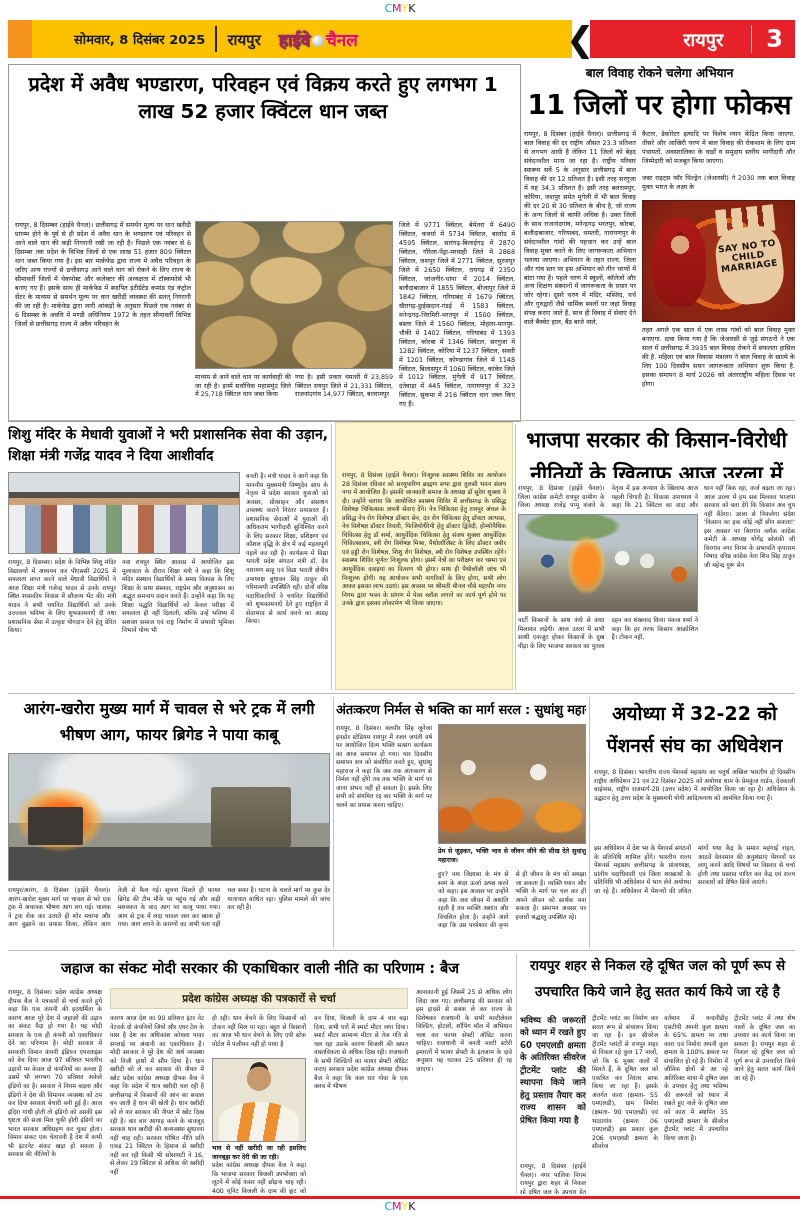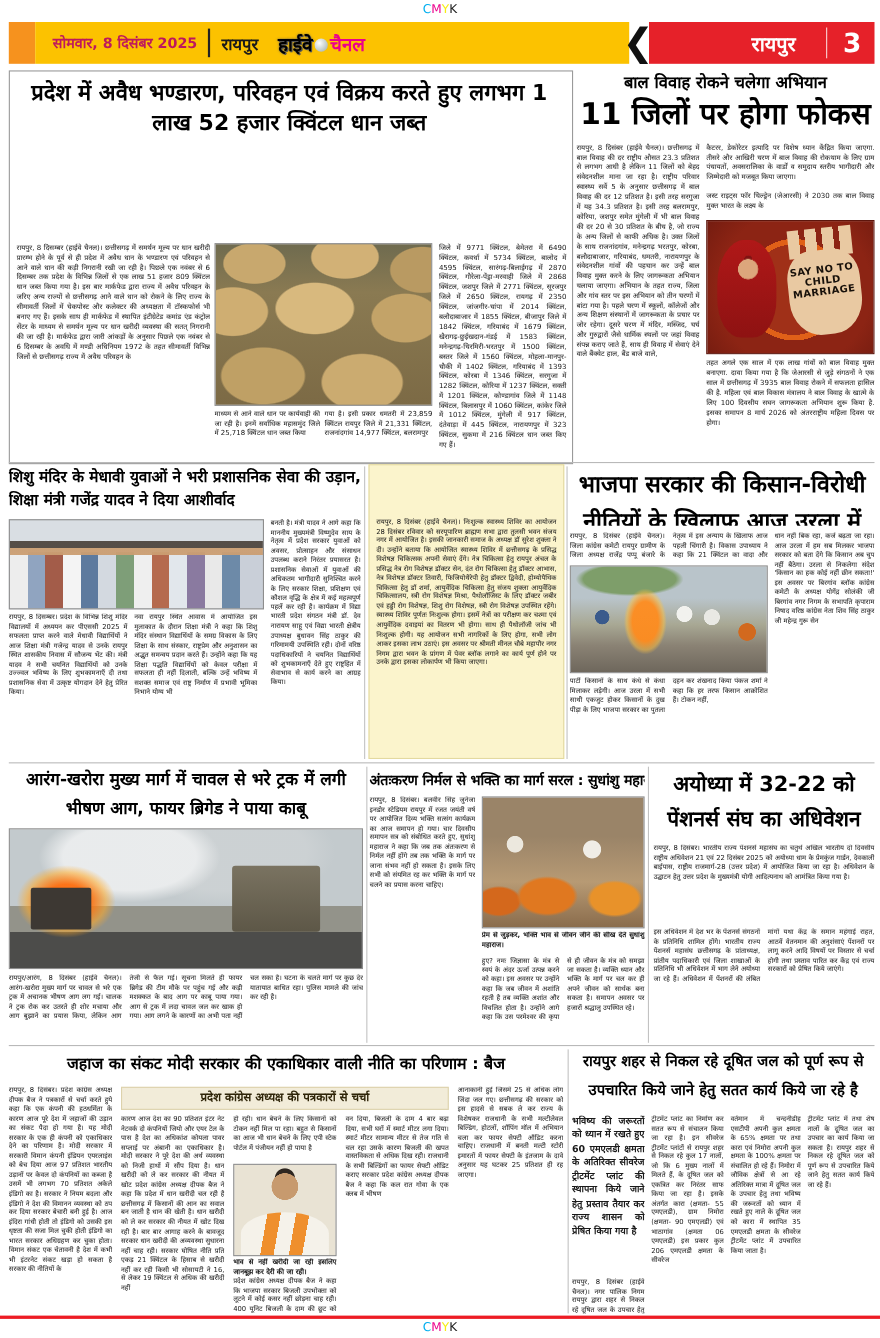--- a/index.html
+++ b/index.html
@@ -7,24 +7,24 @@
         font-family:"DejaVu Sans",sans-serif;}
   .abs{position:absolute;}
   
   .cmyk{position:absolute;left:0;width:800px;text-align:center;font-weight:normal;
         font-size:11px;letter-spacing:0px;}
   .cmyk .c{color:#00AEEF}.cmyk .m{color:#EC008C}.cmyk .y{color:#F7EC13}.cmyk .k{color:#1a1a1a}
   
   .mh-orange{position:absolute;left:8px;top:20px;width:24px;height:38px;background:#F6921E;}
   .mh-yellow{position:absolute;left:32px;top:20px;width:540px;height:38px;background:#FCC200;
              display:flex;align-items:center;}
-  .mh-date{font-size:13px;font-weight:bold;color:#be185d;padding-left:16px;}
+  .mh-date{font-size:13px;font-weight:bold;color:#0f172a;padding-left:16px;margin-left:26px;}
   .mh-sep{display:inline-block;width:2px;height:26px;background:#222;margin:0 10px;}
   .mh-city{font-size:15px;font-weight:bold;color:#1a1a1a;margin-right:18px;}
-  .lg1{font-size:17px;font-weight:bold;color:#000000;text-shadow:0 0 2px #555,1px 1px 0 #555;}
+  .lg1{font-size:17px;font-weight:bold;color:#be185d;text-shadow:0 0 2px #555,1px 1px 0 #555;}
   .lg-circle{display:inline-block;width:12px;height:12px;border-radius:50%;
              background:radial-gradient(circle at 35% 35%,#fff,#9aa);margin:0 2px;vertical-align:-1px;}
   .lg2{font-size:17px;font-weight:bold;color:#EC008C;}
   .mh-chev{position:absolute;left:566px;top:18px;width:26px;height:42px;color:#111;
            font-size:34px;font-weight:bold;line-height:42px;text-align:center;}
   .mh-chev::before{content:"❮";}
   .mh-red{position:absolute;left:590px;top:20px;width:205px;height:38px;background:#E62129;
           display:flex;align-items:center;justify-content:flex-end;}
   .ed-name{color:#fff;font-size:18px;font-weight:bold;margin-right:28px;}
   .ed-sep{width:1px;height:28px;background:#fff;opacity:.8;margin-right:14px;}
@@ -140,21 +140,21 @@
   <div class="abs boxed" style="left:8px;top:64px;width:511px;height:356px;">
     <div class="hl" style="position:absolute;left:4px;top:6px;width:500px;height:116px;font-size:20px;line-height:1.35;">प्रदेश में अवैध भण्डारण, परिवहन एवं विक्रय करते हुए लगभग 1 लाख 52 हजार क्विंटल धान जब्त</div>
     <div class="bt" style="position:absolute;left:6px;top:156px;width:176px;height:194px;">रायपुर, 8 दिसम्बर (हाईवे चैनल)। छत्तीसगढ़ में समर्थन मूल्य पर धान खरीदी प्रारम्भ होने के पूर्व से ही प्रदेश में अवैध धान के भण्डारण एवं परिवहन से आने वाले धान की कड़ी निगरानी रखी जा रही है। पिछले एक नवंबर से 6 दिसम्बर तक प्रदेश के विभिन्न जिलों से एक लाख 51 हजार 809 क्विंटल धान जब्त किया गया है। इस बार मार्कफेड द्वारा राज्य में अवैध परिवहन के जरिए अन्य राज्यों से छत्तीसगढ़ आने वाले धान को रोकने के लिए राज्य के सीमावर्ती जिलों में चेकपोस्ट और कलेक्टर की अध्यक्षता में टॉस्कफोर्स भी बनाए गए हैं। इसके साथ ही मार्कफेड में स्थापित इंटीग्रेटेड कमांड एंड कंट्रोल सेंटर के माध्यम से समर्थन मूल्य पर धान खरीदी व्यवस्था की सतत् निगरानी की जा रही है। मार्कफेड द्वारा जारी आंकड़ों के अनुसार पिछले एक नवंबर से 6 दिसम्बर के अवधि में मण्डी अधिनियम 1972 के तहत सीमावर्ती विभिन्न जिलों से छत्तीसगढ़ राज्य में अवैध परिवहन के</div>
     <div class="photo ph-paddy" style="left:186px;top:156px;width:198px;height:148px;"></div>
     <div class="caption" style="position:absolute;left:186px;top:308px;width:96px;height:44px;">माध्यम से आने वाले धान पर कार्यवाही की जा रही है। इनमें सर्वाधिक महासमुंद जिले में 25,718 क्विंटल धान जब्त किया</div>
     <div class="caption" style="position:absolute;left:286px;top:308px;width:98px;height:44px;">गया है। इसी प्रकार धमतरी में 23,859 क्विंटल रायपुर जिले में 21,331 क्विंटल, राजनांदगांव 14,977 क्विंटल, बलरामपुर</div>
     <div class="bt" style="position:absolute;left:390px;top:156px;width:116px;height:194px;">जिले में 9771 क्विंटल, बेमेतरा में 6490 क्विंटल, कवर्धा में 5734 क्विंटल, बालोद में 4595 क्विंटल, सारंगढ़-बिलाईगढ़ में 2870 क्विंटल, गौरेला-पेंड्रा-मरवाही जिले में 2868 क्विंटल, जशपुर जिले में 2771 क्विंटल, सूरजपुर जिले में 2650 क्विंटल, रायगढ़ में 2350 क्विंटल, जांजगीर-चांपा में 2014 क्विंटल, बलौदाबाजार में 1855 क्विंटल, बीजापुर जिले में 1842 क्विंटल, गरियाबंद में 1679 क्विंटल, खैरागढ़-छुईखदान-गंडई में 1583 क्विंटल, मनेन्द्रगढ़-चिरमिरी-भरतपुर में 1500 क्विंटल, बस्तर जिले में 1560 क्विंटल, मोहला-मानपुर-चौकी में 1402 क्विंटल, गरियाबंद में 1393 क्विंटल, कोरबा में 1346 क्विंटल, सरगुजा में 1282 क्विंटल, कोरिया में 1237 क्विंटल, सक्ती में 1201 क्विंटल, कोण्डागांव जिले में 1148 क्विंटल, बिलासपुर में 1060 क्विंटल, कांकेर जिले में 1012 क्विंटल, मुंगेली में 917 क्विंटल, दंतेवाड़ा में 445 क्विंटल, नारायणपुर में 323 क्विंटल, सुकमा में 216 क्विंटल धान जब्त किए गए हैं।</div>
   </div>
 
   <div>
-    <div class="kick abs" style="left:524px;top:64px;width:271px;height:21px;font-size:15px;">बाल विवाह रोकने चलेगा अभियान</div>
+    <div class="kick abs" style="left:524px;top:64px;width:271px;height:21px;font-size:12px;">बाल विवाह रोकने चलेगा अभियान</div>
     <div class="hl abs" style="left:524px;top:85px;width:271px;height:40px;font-size:27px;line-height:40px;">11 जिलों पर होगा फोकस</div>
     <div class="bt" style="position:absolute;left:524px;top:130px;width:112px;height:286px;">रायपुर, 8 दिसंबर (हाईवे चैनल)। छत्तीसगढ़ में बाल विवाह की दर राष्ट्रीय औसत 23.3 प्रतिशत से लगभग आधी है लेकिन 11 जिलों को बेहद संवेदनशील माना जा रहा है। राष्ट्रीय परिवार स्वास्थ्य सर्वे 5 के अनुसार छत्तीसगढ़ में बाल विवाह की दर 12 प्रतिशत है। इसी तरह सरगुजा में यह 34.3 प्रतिशत है। इसी तरह बलरामपुर, कोरिया, जशपुर समेत मुंगेली में भी बाल विवाह की दर 20 से 30 प्रतिशत के बीच है, जो राज्य के अन्य जिलों से काफी अधिक है। उक्त जिलों के साथ राजनांदगांव, मनेन्द्रगढ़ भरतपुर, कोरबा, बलौदाबाजार, गरियाबंद, धमतरी, नारायणपुर के संवेदनशील गांवों की पहचान कर उन्हें बाल विवाह मुक्त करने के लिए जागरूकता अभियान चलाया जाएगा। अभियान के तहत राज्य, जिला और गांव स्तर पर इस अभियान को तीन चरणों में बांटा गया है। पहले चरण में स्कूलों, कॉलेजों और अन्य शिक्षण संस्थानों में जागरूकता के प्रचार पर जोर रहेगा। दूसरे चरण में मंदिर, मस्जिद, चर्च और गुरुद्वारों जैसे धार्मिक स्थलों पर जहां विवाह संपन्न कराए जाते हैं, साथ ही विवाह में सेवाएं देने वाले बैंक्वेट हाल, बैंड बाजे वाले,</div>
     <div class="bt" style="position:absolute;left:642px;top:130px;width:153px;height:42px;">कैटरर, डेकोरेटर इत्यादि पर विशेष ध्यान केंद्रित किया जाएगा. तीसरे और आखिरी चरण में बाल विवाह की रोकथाम के लिए ग्राम पंचायतों, अवसरालिका के वार्डों व समुदाय स्तरीय भागीदारी और जिम्मेदारी को मजबूत किया जाएगा।</div>
     <div class="bt" style="position:absolute;left:642px;top:174px;width:153px;height:24px;">जस्ट राइट्स फॉर चिल्ड्रेन (जेआरसी) ने 2030 तक बाल विवाह मुक्त भारत के लक्ष्य के</div>
     <div class="photo ph-sayno" style="left:642px;top:200px;width:153px;height:122px;">
       <div class="sn-girl"></div>
       <div class="sn-palm"></div>
       <div class="sn-text">SAY NO TO CHILD MARRIAGE</div>
     </div>
     <div class="bt" style="position:absolute;left:642px;top:326px;width:153px;height:90px;">तहत अगले एक साल में एक लाख गांवों को बाल विवाह मुक्त बनाएगा. दावा किया गया है कि जेआरसी से जुड़े संगठनों ने एक साल में छत्तीसगढ़ में 3935 बाल विवाह रोकने में सफलता हासिल की है. महिला एवं बाल विकास मंत्रालय ने बाल विवाह के खात्मे के लिए 100 दिवसीय सघन जागरूकता अभियान शुरू किया है. इसका समापन 8 मार्च 2026 को अंतरराष्ट्रीय महिला दिवस पर होगा।</div>

